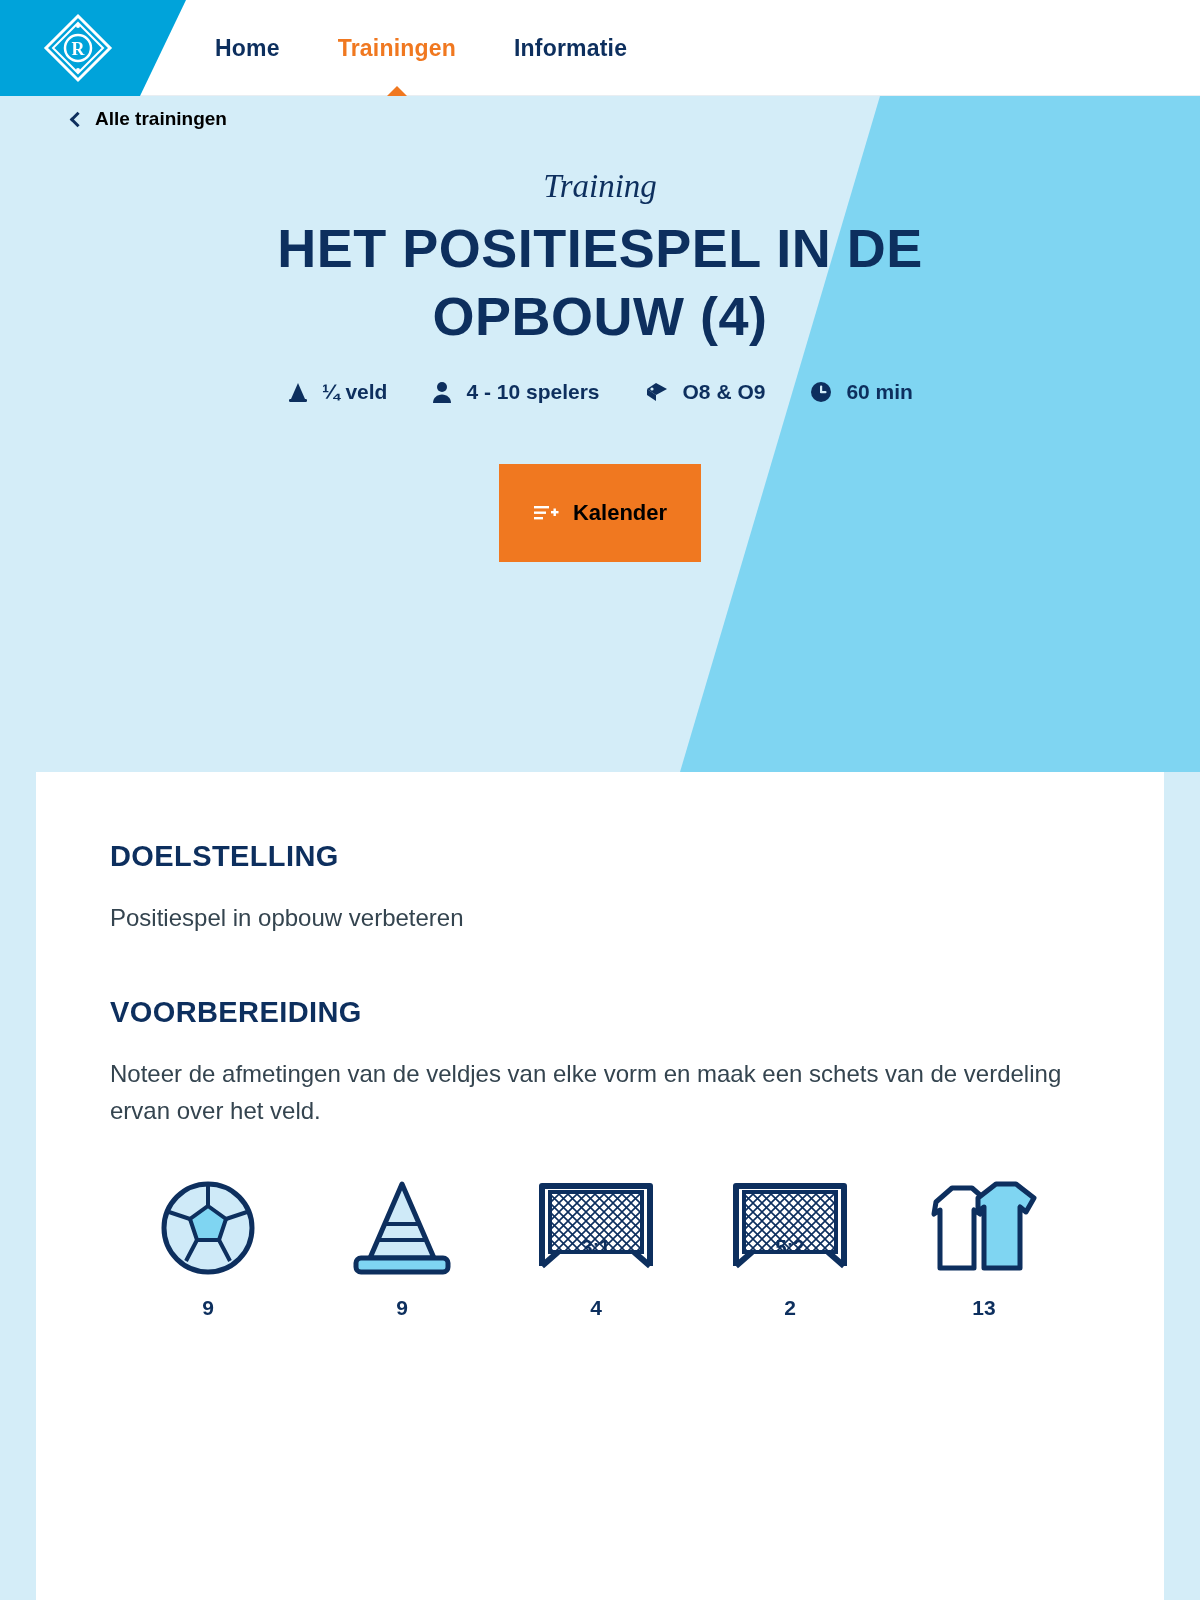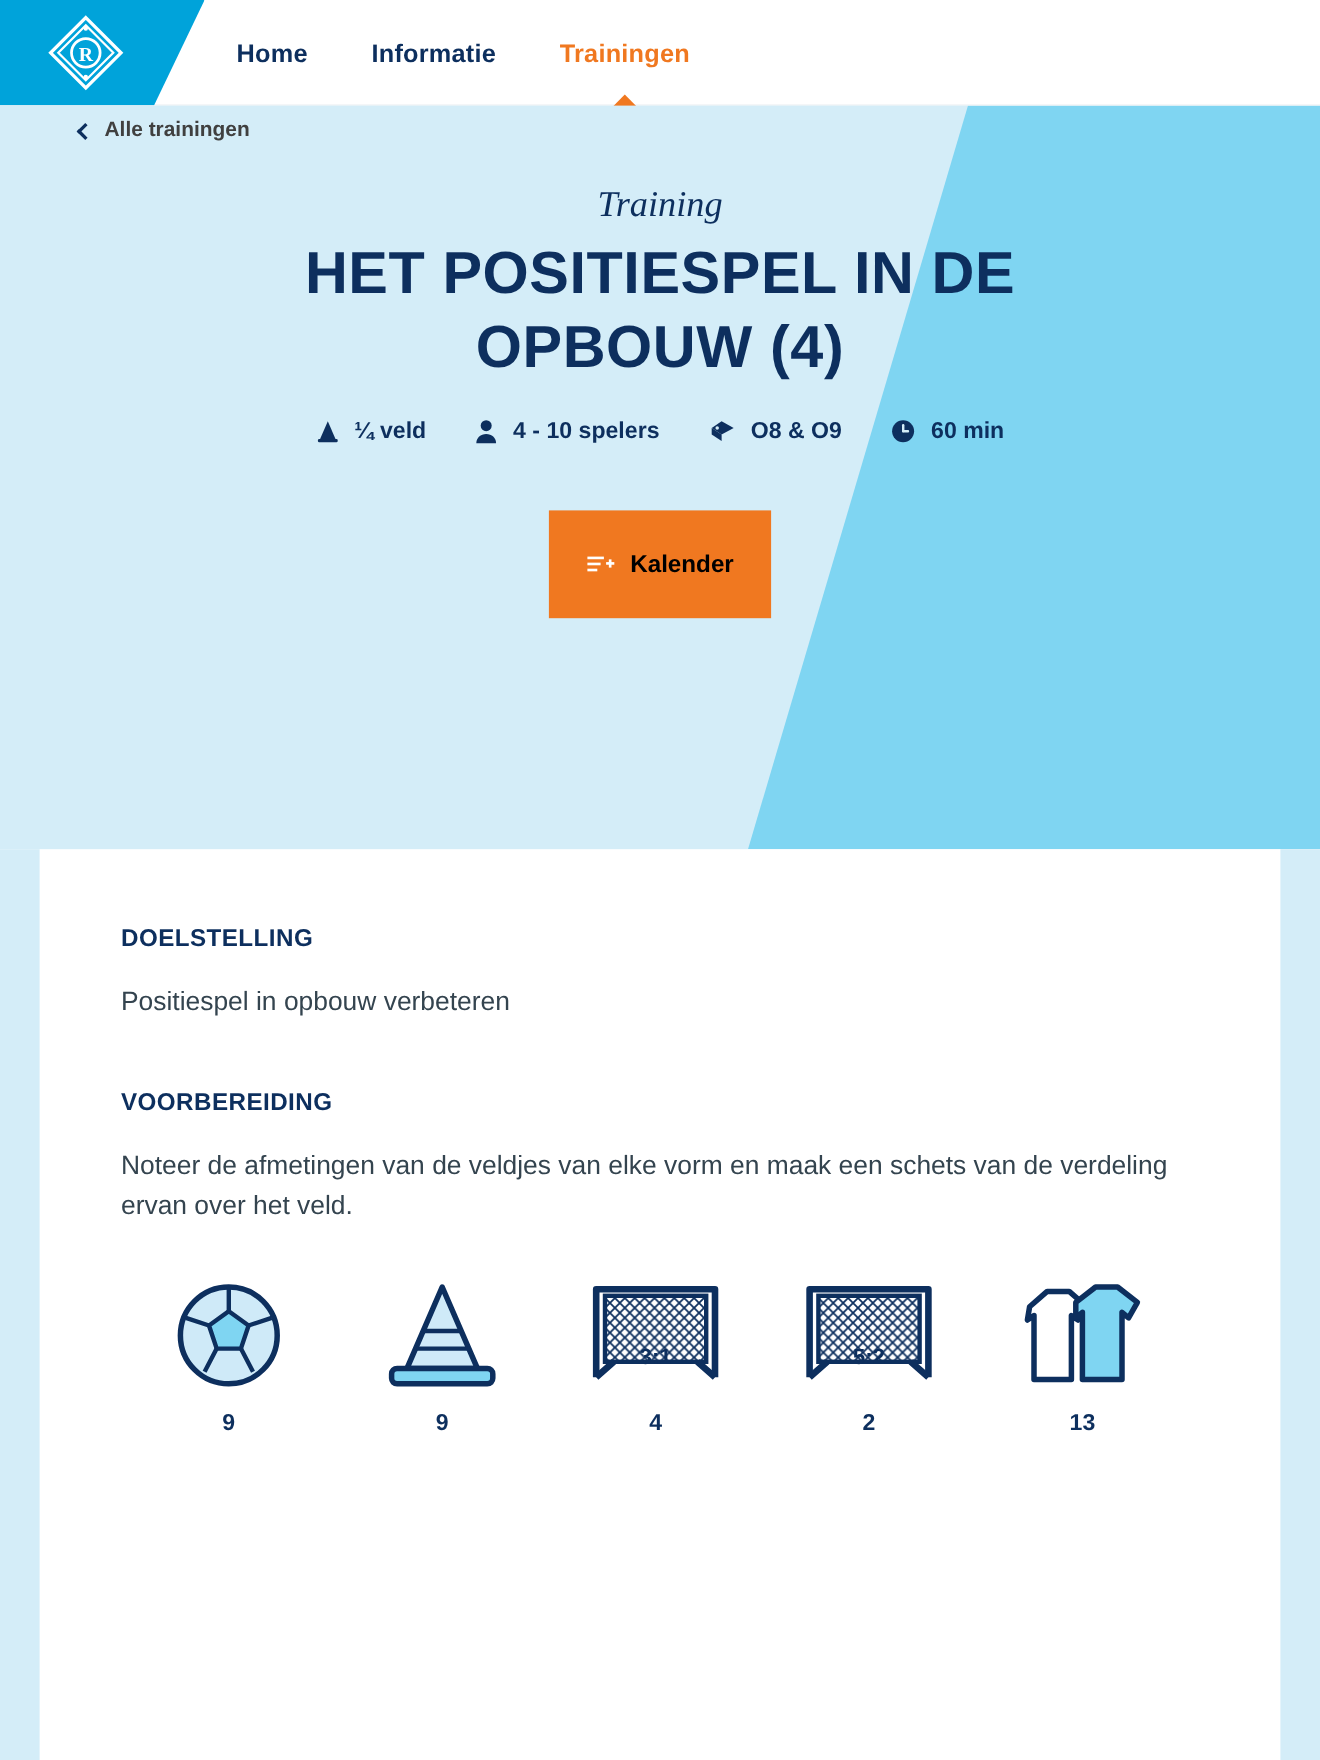--- a/index.html
+++ b/index.html
@@ -81,21 +81,21 @@
     width: 520px; height: 676px;
     background: #7fd5f2;
     clip-path: polygon(200px 0, 520px 0, 520px 676px, 0 676px);
   }
   .back-link {
     position: absolute;
     left: 72px; top: 12px;
     display: flex;
     align-items: center;
     gap: 12px;
-    color: #404040;
+    color: #000000;
     font-size: 19px;
     font-weight: bold;
     cursor: pointer;
     z-index: 3;
   }
   .chev {
     display: inline-block;
     width: 11px; height: 11px;
     border-left: 3px solid #0d2f5e;
     border-bottom: 3px solid #0d2f5e;
@@ -169,21 +169,21 @@
     padding: 0 36px 0 36px;
     min-height: 830px;
   }
   .card {
     background: #ffffff;
     padding: 68px 74px 40px 74px;
     min-height: 830px;
   }
   h2.section {
     color: #0d2f5e;
-    font-size: 22px;
+    font-size: 29px;
     font-weight: bold;
     letter-spacing: .4px;
     margin: 0 0 26px 0;
   }
   h2.section.spaced { margin-top: 60px; }
   p.body {
     color: #34444f;
     font-size: 24px;
     line-height: 1.55;
     margin: 0;
@@ -231,25 +231,25 @@
         <circle cx="36" cy="36" r="13" fill="none" stroke="#ffffff" stroke-width="2.5"></circle>
         <text x="36" y="43" text-anchor="middle" fill="#ffffff" font-size="18" font-family="Liberation Serif, serif" font-weight="bold">R</text>
         <circle cx="36" cy="14" r="2" fill="#ffffff"></circle>
         <circle cx="36" cy="58" r="2" fill="#ffffff"></circle>
       </svg>
     </div>
     <div class="nav-items">
       <div class="nav-item">
         <span>Home</span>
       </div>
+      <div class="nav-item active">
+        <span>Trainingen</span>
+      </div>
       <div class="nav-item">
         <span>Informatie</span>
-      </div>
-      <div class="nav-item active">
-        <span>Trainingen</span>
       </div>
     </div>
   </div>
 
   <div class="hero">
     <div class="hero-wedge"></div>
 
     <div class="back-link">
       <span class="chev"></span>
       <span>Alle trainingen</span>

